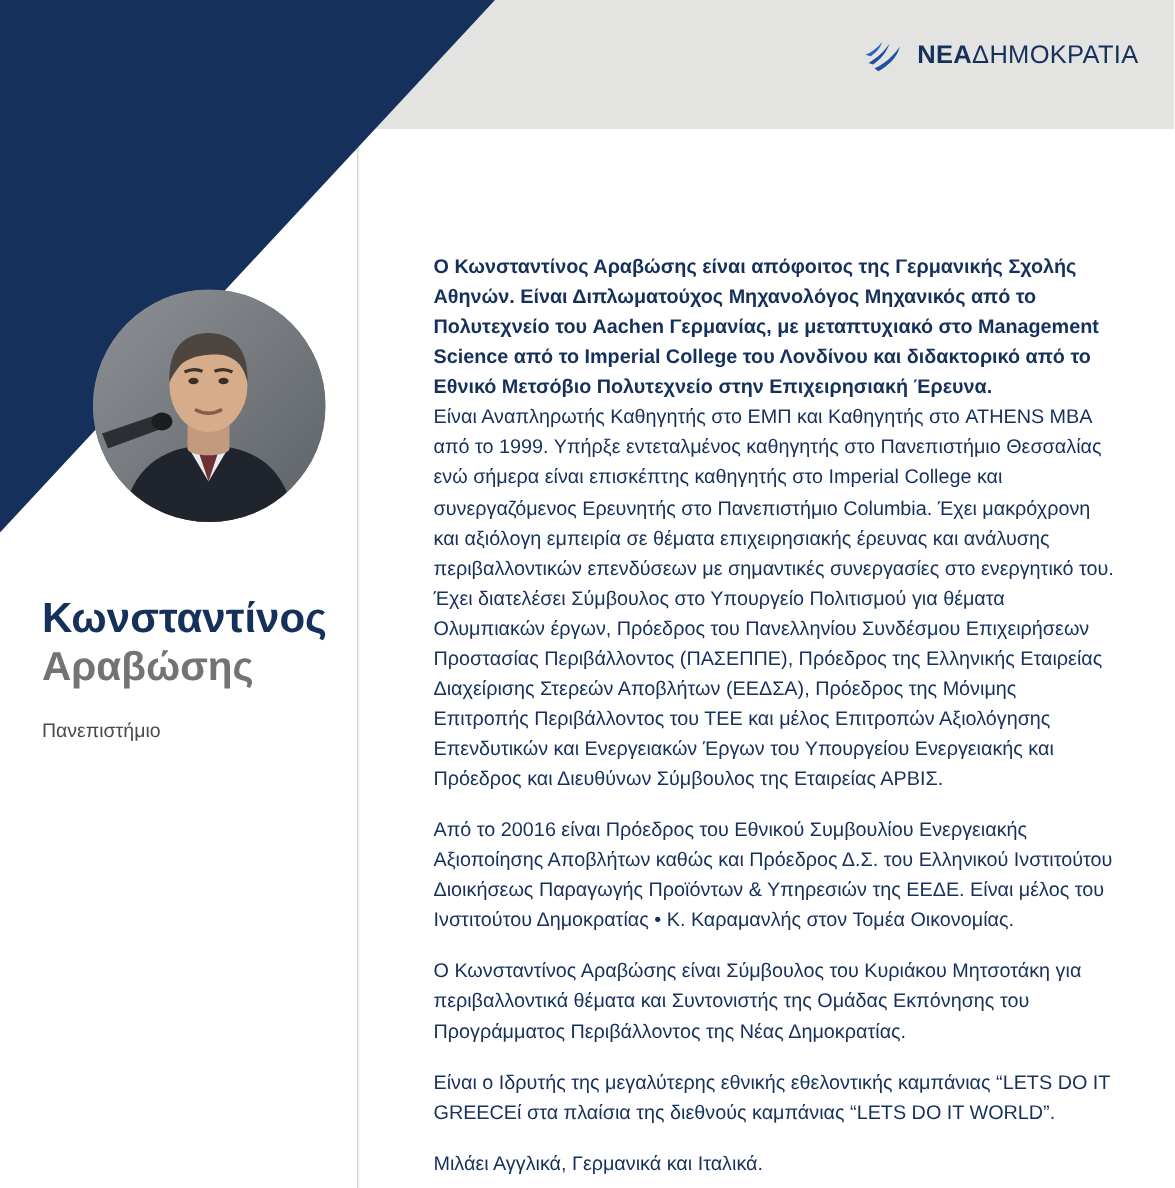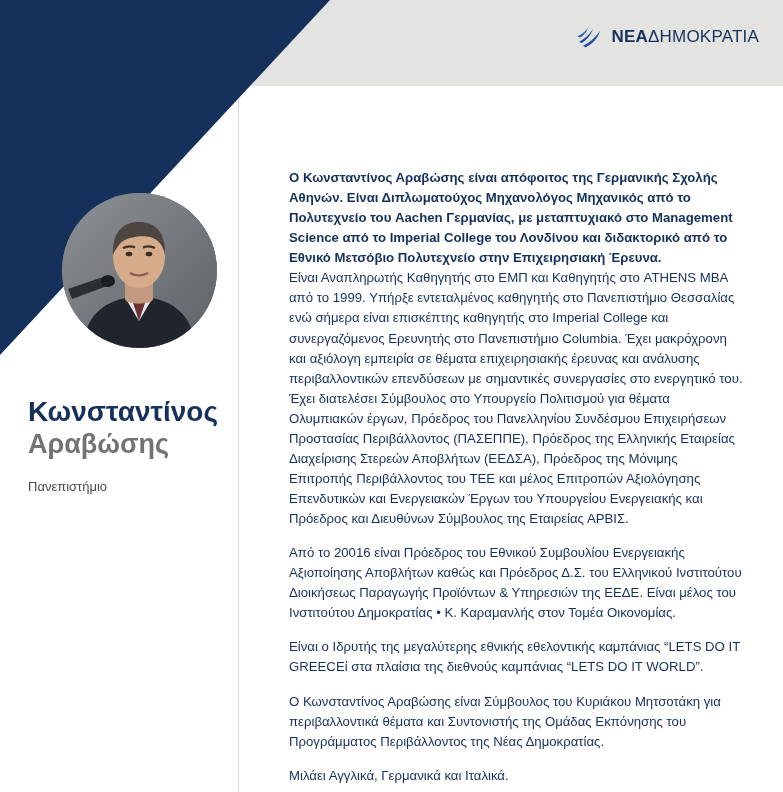--- a/index.html
+++ b/index.html
@@ -193,18 +193,18 @@
     <div class="name-last">Αραβώσης</div>
     <div class="role">
       <div>Πανεπιστήμιο</div>
     </div>
   </div>
 
   <div class="bio">
     <p class="tight">Ο Κωνσταντίνος Αραβώσης είναι απόφοιτος της Γερμανικής Σχολής Αθηνών. Είναι Διπλωματούχος Μηχανολόγος Μηχανικός από το Πολυτεχνείο του Aachen Γερμανίας, με μεταπτυχιακό στο Management Science από  το Imperial College του Λονδίνου και διδακτορικό από το Εθνικό Μετσόβιο Πολυτεχνείο στην Επιχειρησιακή  Έρευνα.</p>
     <p>Είναι Αναπληρωτής Καθηγητής στο ΕΜΠ και Καθηγητής στο ATHENS MBA από το 1999. Υπήρξε εντεταλμένος καθηγητής στο Πανεπιστήμιο Θεσσαλίας ενώ σήμερα είναι επισκέπτης καθηγητής στο Imperial College και συνεργαζόμενος Ερευνητής στο Πανεπιστήμιο Columbia. Έχει μακρόχρονη και αξιόλογη εμπειρία σε θέματα επιχειρησιακής έρευνας και ανάλυσης περιβαλλοντικών επενδύσεων με σημαντικές συνεργασίες στο ενεργητικό του. Έχει διατελέσει Σύμβουλος στο Υπουργείο Πολιτισμού για θέματα Ολυμπιακών έργων, Πρόεδρος του Πανελληνίου Συνδέσμου Επιχειρήσεων Προστασίας Περιβάλλοντος (ΠΑΣΕΠΠΕ), Πρόεδρος της Ελληνικής Εταιρείας Διαχείρισης Στερεών Αποβλήτων (ΕΕΔΣΑ), Πρόεδρος της Μόνιμης Επιτροπής Περιβάλλοντος του ΤΕΕ και μέλος Επιτροπών Αξιολόγησης Επενδυτικών και Ενεργειακών Έργων του Υπουργείου Ενεργειακής και Πρόεδρος και Διευθύνων Σύμβουλος της Εταιρείας ΑΡΒΙΣ.</p>
     <p>Από το 20016 είναι Πρόεδρος του Εθνικού Συμβουλίου Ενεργειακής Αξιοποίησης Αποβλήτων καθώς και Πρόεδρος Δ.Σ. του Ελληνικού Ινστιτούτου Διοικήσεως Παραγωγής Προϊόντων &amp; Υπηρεσιών της ΕΕΔΕ. Είναι μέλος του Ινστιτούτου Δημοκρατίας • Κ. Καραμανλής στον Τομέα Οικονομίας.</p>
+    <p>Ο Κωνσταντίνος Αραβώσης είναι Σύμβουλος του Κυριάκου Μητσοτάκη για περιβαλλοντικά θέματα και Συντονιστής της Ομάδας Εκπόνησης του Προγράμματος Περιβάλλοντος της Νέας Δημοκρατίας.</p>
     <p>Είναι ο Ιδρυτής της μεγαλύτερης εθνικής εθελοντικής καμπάνιας “LETS DO IT GREECEί στα πλαίσια της διεθνούς καμπάνιας “LETS DO IT WORLD”.</p>
-    <p>Ο Κωνσταντίνος Αραβώσης είναι Σύμβουλος του Κυριάκου Μητσοτάκη για περιβαλλοντικά θέματα και Συντονιστής της Ομάδας Εκπόνησης του Προγράμματος Περιβάλλοντος της Νέας Δημοκρατίας.</p>
     <p>Μιλάει Αγγλικά, Γερμανικά και Ιταλικά.</p>
   </div>
 
 </div>
 
 </body></html>

